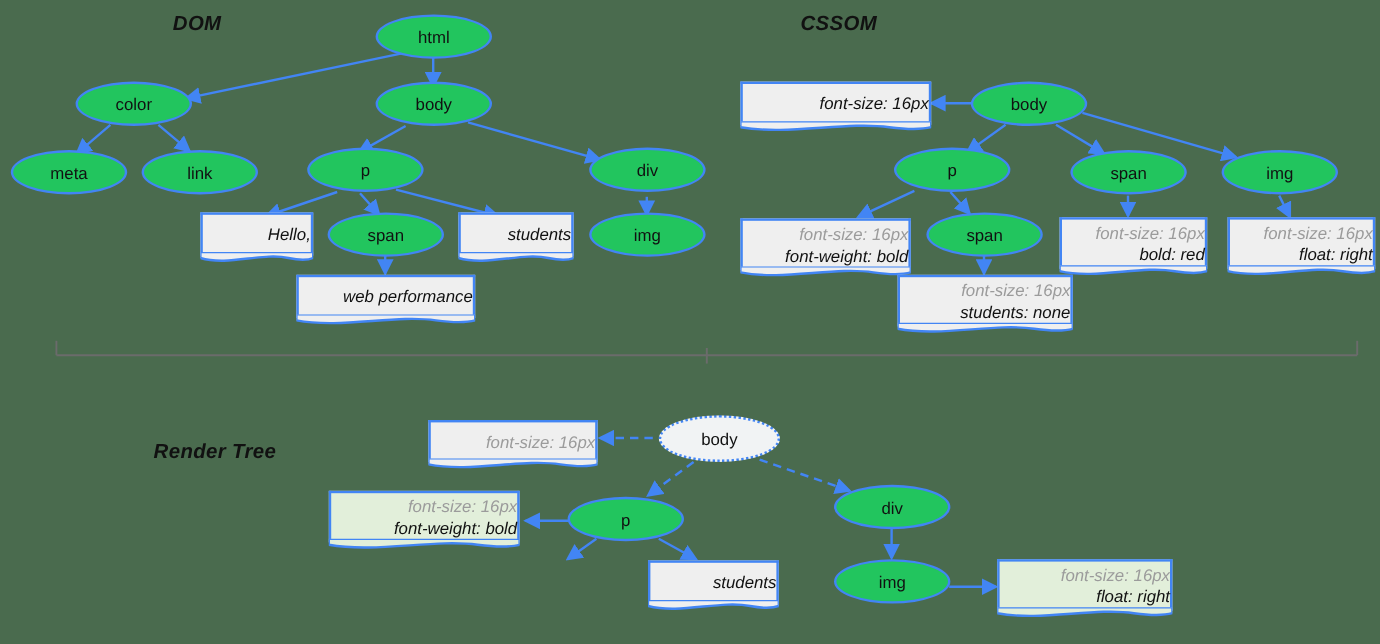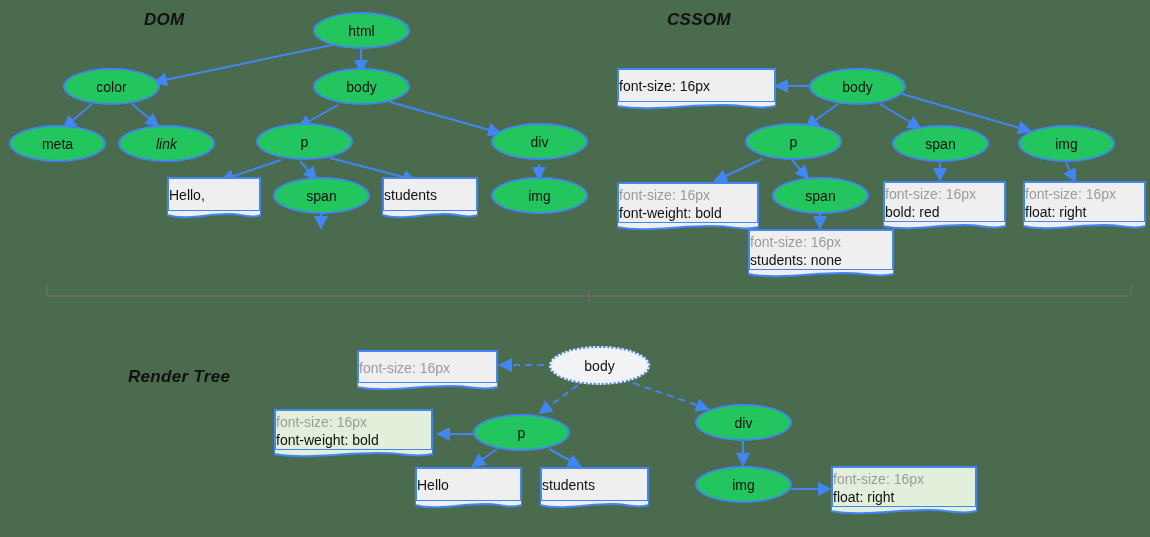--- a/index.html
+++ b/index.html
@@ -51,26 +51,27 @@
   }
   
   .note {
     position: absolute;
     box-sizing: border-box;
     background: #EFEFEF;
     border: 2px solid #4285F4;
     border-bottom: none;
     display: flex;
     flex-direction: column;
-    align-items: flex-start;
+    align-items: flex-end;
     justify-content: center;
     font-size: 14px;
     color: #111111;
     z-index: 3;
     line-height: 1.25;
+    font-style: italic;
   }
   .note.green { background: #E2EFDA; }
   .note .wave {
     position: absolute;
     left: -2px;
     bottom: -9px;
     width: calc(100% + 4px);
     height: 12px;
     display: block;
   }
@@ -150,40 +151,46 @@
       <path d="M589,290 L589,303"></path>
     </g>
   </svg>
 
   <div class="section-title" style="left:144px; top:10px;">DOM</div>
 
   <div class="node" style="left:313px; top:12px; width:97px; height:37px;">html</div>
   <div class="node" style="left:63px; top:68px; width:97px; height:37px;">color</div>
   <div class="node" style="left:313px; top:68px; width:97px; height:37px;">body</div>
   <div class="node" style="left:9px; top:125px; width:97px; height:37px;">meta</div>
-  <div class="node" style="left:118px; top:125px; width:97px; height:37px;font-style:italic;">link</div>
+  <div class="node" style="left:118px; top:125px; width:97px; height:37px;">link</div>
   <div class="node" style="left:256px; top:123px; width:97px; height:37px;">p</div>
   <div class="node" style="left:491px; top:123px; width:97px; height:37px;">div</div>
   <div class="node" style="left:273px; top:177px; width:97px; height:37px;">span</div>
   <div class="node" style="left:491px; top:177px; width:97px; height:37px;">img</div>
 
   <div class="note" style="left:167px; top:177px; width:94px; height:36px;">
     <span>Hello,</span>
     <svg class="wave" viewBox="0 0 100 12" preserveAspectRatio="none">
       <path d="M0,0 L0,5 C25,12 55,0 78,5 C88,7 95,7 100,5 L100,0 Z" fill="#EFEFEF" stroke="#4285F4" stroke-width="2" vector-effect="non-scaling-stroke"></path>
     </svg>
   </div>
 
   <div class="note" style="left:382px; top:177px; width:96px; height:36px;">
     <span>students</span>
     <svg class="wave" viewBox="0 0 100 12" preserveAspectRatio="none">
       <path d="M0,0 L0,5 C25,12 55,0 78,5 C88,7 95,7 100,5 L100,0 Z" fill="#EFEFEF" stroke="#4285F4" stroke-width="2" vector-effect="non-scaling-stroke"></path>
     </svg>
   </div>
 
+  <div class="note" style="left:247px; top:229px; width:149px; height:36px;">
+    <span>web performance</span>
+    <svg class="wave" viewBox="0 0 100 12" preserveAspectRatio="none">
+      <path d="M0,0 L0,5 C25,12 55,0 78,5 C88,7 95,7 100,5 L100,0 Z" fill="#EFEFEF" stroke="#4285F4" stroke-width="2" vector-effect="non-scaling-stroke"></path>
+    </svg>
+  </div>
 
   <div class="section-title" style="left:667px; top:10px;">CSSOM</div>
 
   <div class="node" style="left:809px; top:68px; width:97px; height:37px;">body</div>
   <div class="node" style="left:745px; top:123px; width:97px; height:37px;">p</div>
   <div class="node" style="left:892px; top:125px; width:97px; height:37px;">span</div>
   <div class="node" style="left:1018px; top:125px; width:97px; height:37px;">img</div>
   <div class="node" style="left:772px; top:177px; width:97px; height:37px;">span</div>
 
   <div class="note" style="left:617px; top:68px; width:159px; height:36px;">
@@ -240,26 +247,20 @@
   </div>
 
   <div class="note green" style="left:274px; top:409px; width:159px; height:43px;">
     <span class="line-muted">font-size: 16px</span>
     <span class="line-strong">font-weight: bold</span>
     <svg class="wave" viewBox="0 0 100 12" preserveAspectRatio="none">
       <path d="M0,0 L0,5 C25,12 55,0 78,5 C88,7 95,7 100,5 L100,0 Z" fill="#E2EFDA" stroke="#4285F4" stroke-width="2" vector-effect="non-scaling-stroke"></path>
     </svg>
   </div>
 
-  <div class="note" style="left:415px; top:467px; width:107px; height:36px;">
-    <span>Hello</span>
-    <svg class="wave" viewBox="0 0 100 12" preserveAspectRatio="none">
-      <path d="M0,0 L0,5 C25,12 55,0 78,5 C88,7 95,7 100,5 L100,0 Z" fill="#EFEFEF" stroke="#4285F4" stroke-width="2" vector-effect="non-scaling-stroke"></path>
-    </svg>
-  </div>
 
   <div class="note" style="left:540px; top:467px; width:109px; height:36px;">
     <span>students</span>
     <svg class="wave" viewBox="0 0 100 12" preserveAspectRatio="none">
       <path d="M0,0 L0,5 C25,12 55,0 78,5 C88,7 95,7 100,5 L100,0 Z" fill="#EFEFEF" stroke="#4285F4" stroke-width="2" vector-effect="non-scaling-stroke"></path>
     </svg>
   </div>
 
   <div class="note green" style="left:831px; top:466px; width:146px; height:43px;">
     <span class="line-muted">font-size: 16px</span>

